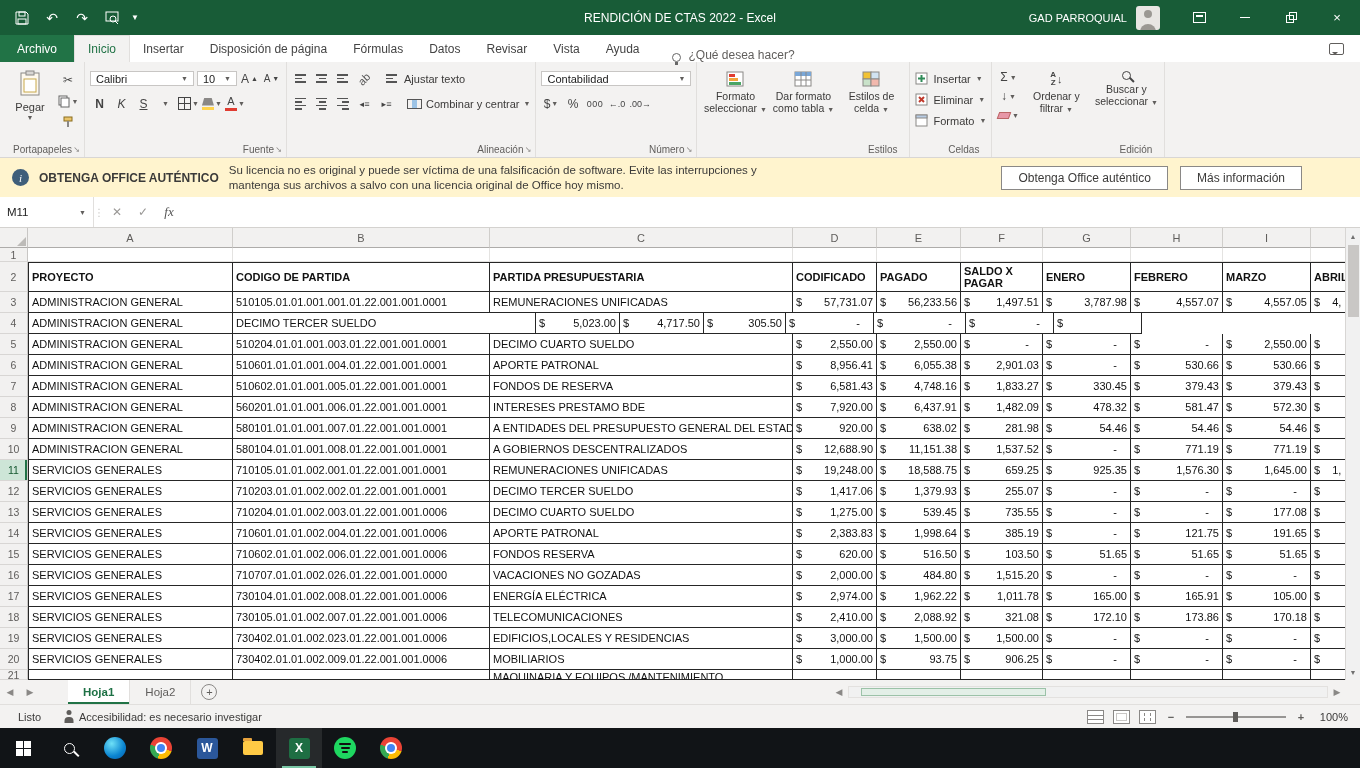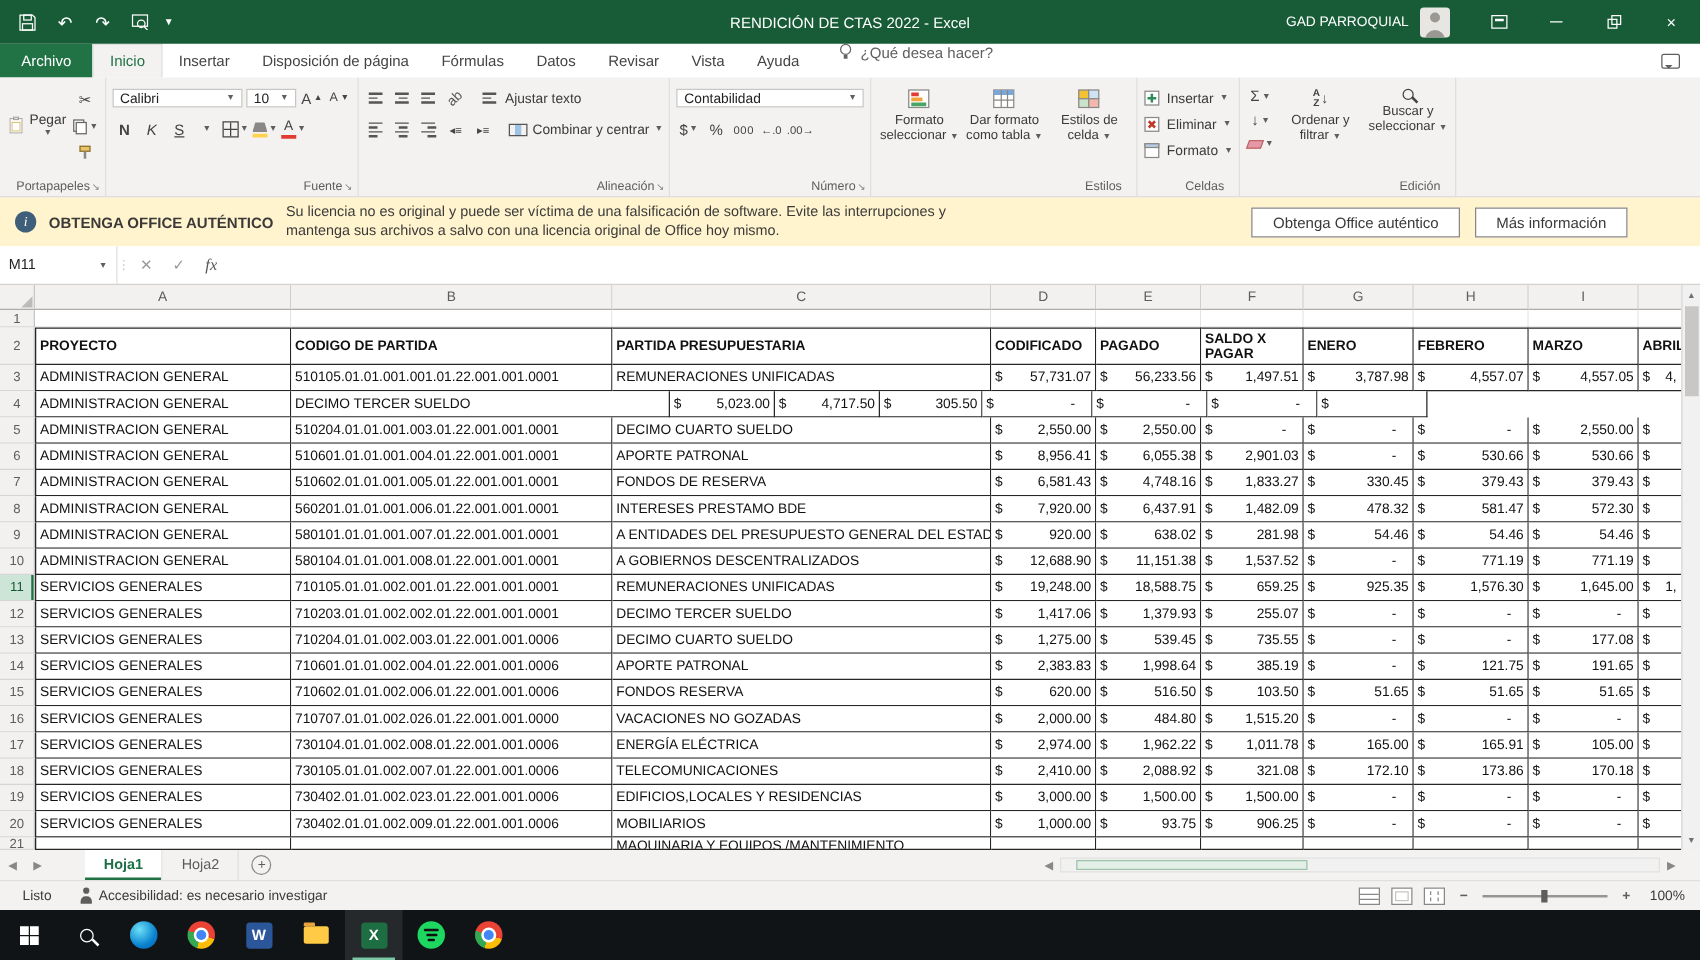--- a/index.html
+++ b/index.html
@@ -24,32 +24,32 @@
 .restore i{position:absolute;border:1px solid #fff;width:8px;height:8px;display:block}
 .restore i.b{left:0;bottom:0}.restore i.t{right:0;top:0}
 .ribopt{width:13px;height:11px;border:1px solid #fff;position:relative}
 .ribopt::after{content:'';position:absolute;left:2px;right:2px;top:2px;height:2px;background:#fff}
 
 
 .tabsrow{height:27px;background:#fff;display:flex;align-items:stretch;flex:none}
 .filetab{background:#217346;color:#fff;padding:0 17px;display:flex;align-items:center;font-size:12px}
 .rtab{padding:0 13px;display:flex;align-items:center;font-size:12px;color:#444}
 .rtab.active{color:#217346;background:#f3f2f1;border:1px solid #e1dfdd;border-bottom:none}
-.tellme{display:flex;align-items:flex-start;gap:7px;margin-left:20px;font-size:12px;color:#605e5c}
+.tellme{display:flex;align-items:flex-end;gap:7px;margin-left:20px;font-size:12px;color:#605e5c}
 .bulb{width:9px;height:9px;border:1px solid #666;border-radius:50%;position:relative}
 .bulb::after{content:'';position:absolute;left:2px;bottom:-4px;width:3px;height:3px;background:#666}
 .cmt{margin:auto 16px auto auto;width:15px;height:12px;border:1px solid #605e5c;border-radius:2px;position:relative}
 .cmt::after{content:'';position:absolute;left:2px;bottom:-4px;border:3px solid transparent;border-top-color:#605e5c}
 
 
 .ribbon{height:96px;background:#f3f2f1;display:flex;flex:none;padding-left:2px;border-bottom:1px solid #d8d6d4;overflow:hidden}
 .rgroup{position:relative;display:flex;flex-direction:column;padding:4px 5px 16px;border-right:1px solid #e1dfdd;flex:none}
 .glabel{position:absolute;bottom:2px;left:0;right:12px;text-align:right;font-size:10px;color:#605e5c;white-space:nowrap}
 .launcher{position:absolute;bottom:3px;right:4px;font-size:8px;color:#8a8886}
-.bigbtn{display:flex;flex-direction:row;align-items:center;justify-content:flex-start;gap:5px;width:46px;padding-top:4px}
+.bigbtn{display:flex;flex-direction:column;align-items:center;justify-content:flex-start;gap:5px;width:46px;padding-top:4px}
 .bigtxt{font-size:11px;color:#3b3a39;display:flex;flex-direction:column;align-items:center;line-height:1.15}
 .minicol{display:flex;flex-direction:column;gap:5px;padding-top:6px}
 .mini{min-width:22px;height:16px;display:flex;align-items:center;justify-content:center;font-size:12px;color:#444;gap:2px}
 .frow{display:flex;align-items:center;gap:3px;height:25px}
 .combo{height:15px;background:#fff;border:1px solid #c8c6c4;display:flex;align-items:center;justify-content:space-between;font-size:11px;color:#222;padding:0 5px}
 .fbtn{min-width:19px;height:20px;display:flex;align-items:center;justify-content:center;font-size:12px;color:#444;gap:1px}
 .fbtn.b{font-weight:bold}.fbtn.i{font-style:italic}.fbtn.u{text-decoration:underline}
 .sup{font-size:7px;margin-left:1px;color:#444}
 .colorbar{display:flex;flex-direction:column;align-items:center;line-height:1}
 .colorbar .bar{width:12px;height:3px;margin-top:1px}

